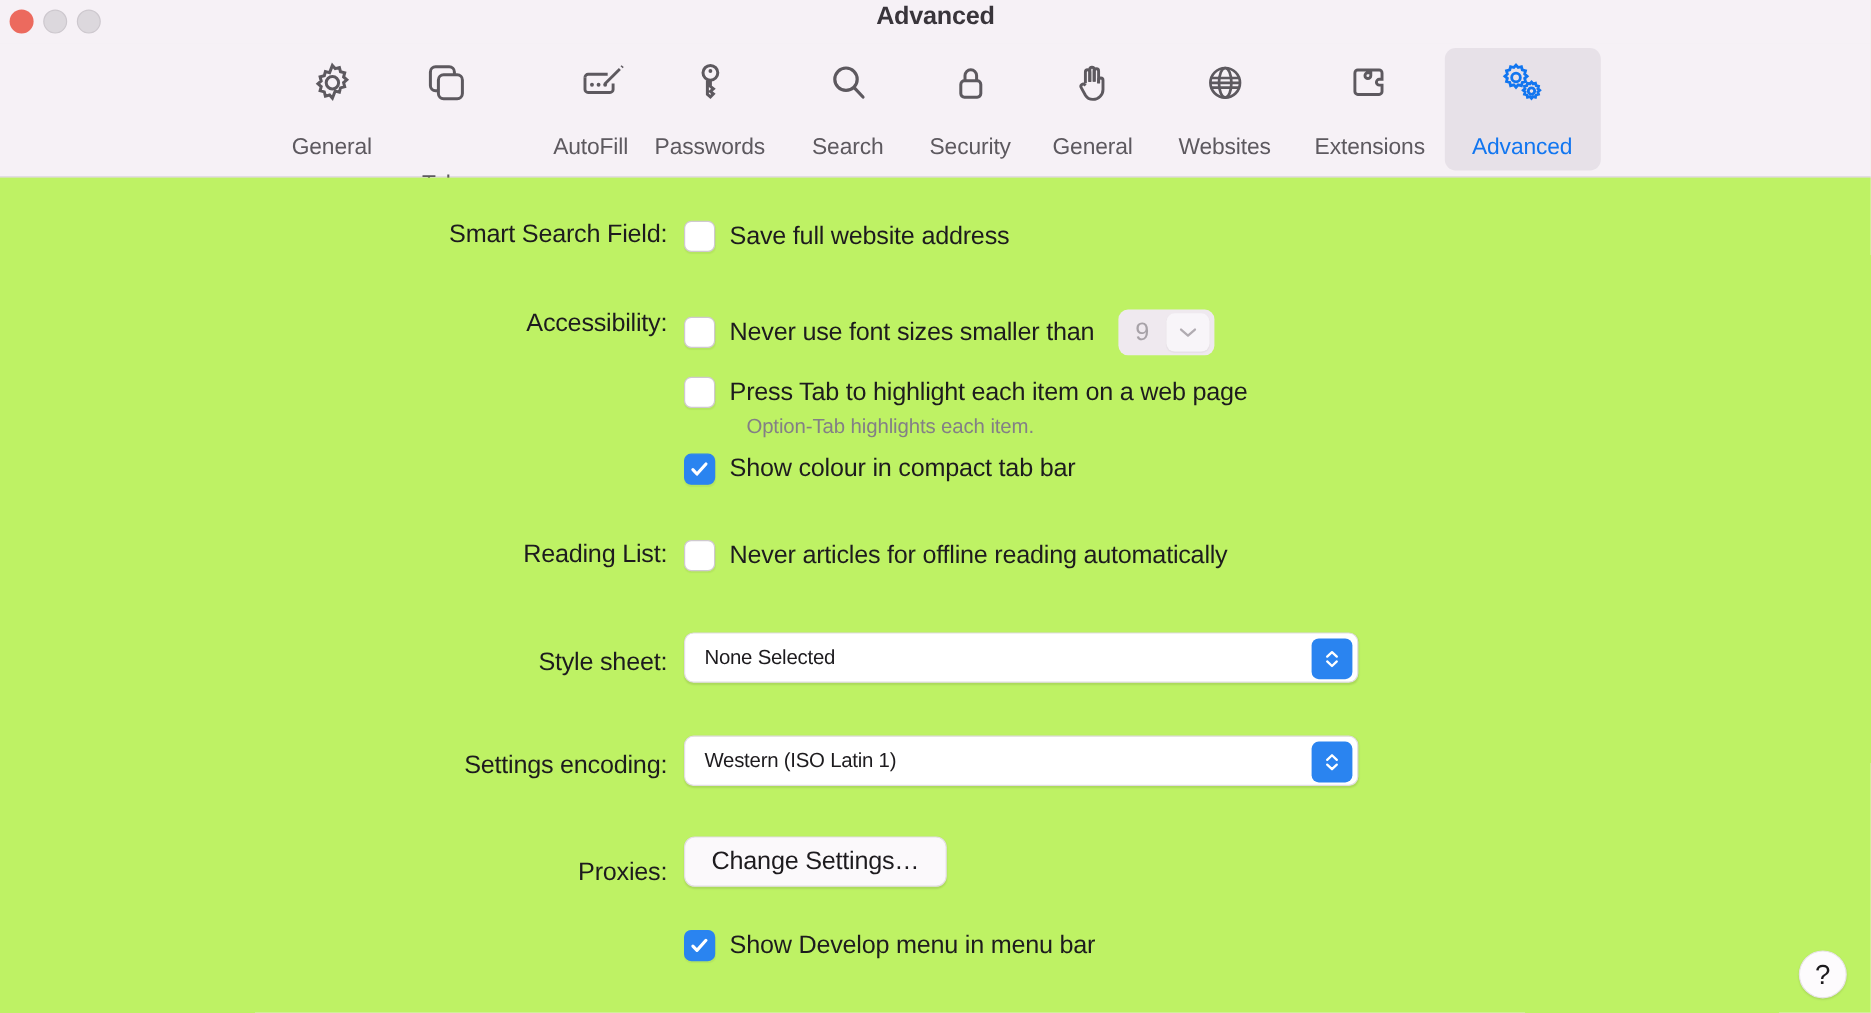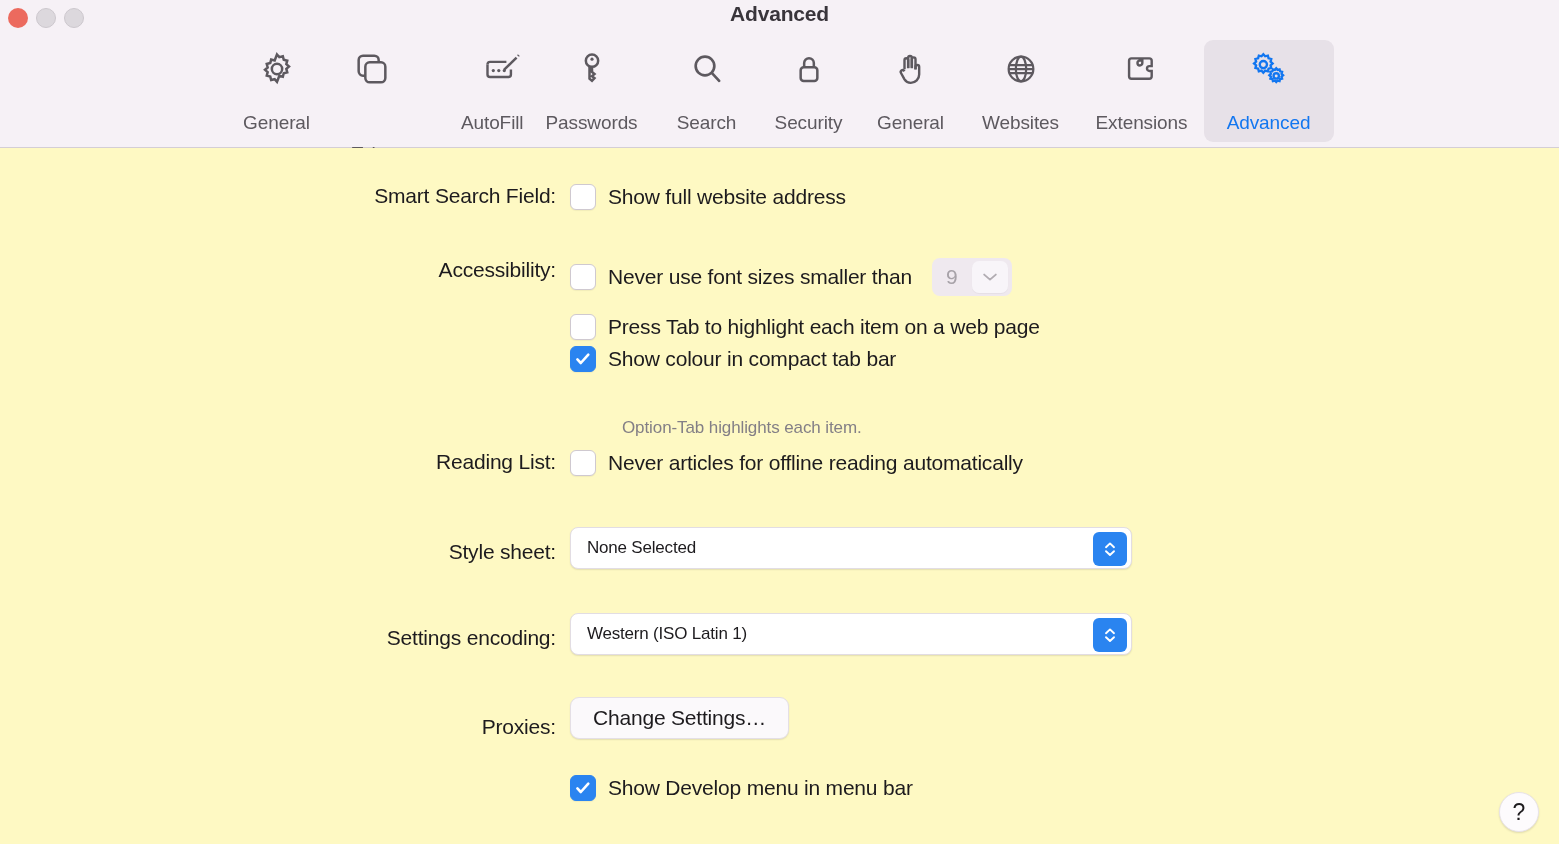--- a/index.html
+++ b/index.html
@@ -122,21 +122,21 @@
   .tool-item[data-name="tab-advanced"]   { width: 130px; }
   .tool-item[data-name="tab-passwords"]  { width: 128px; }
   .tool-item[data-name="tab-websites"]   { width: 118px; }
   .tool-item[data-name="tab-autofill"]   { width: 112px; align-items: flex-end; }
   .tool-item[data-name="tab-tabs"]       { width: 84px; gap: 38px; }
 
   
   .content {
     position: relative;
     flex: 1 1 auto;
-    background: #fef9c3;
+    background: #bef264;
     padding-top: 36px;
   }
 
   .row {
     display: flex;
     align-items: flex-start;
     margin-bottom: 0;
   }
 
   .label-col {
@@ -421,21 +421,21 @@
 
   <div class="content" data-name="advanced-settings-pane">
 
     <div class="row" data-name="row-smart-search-field" style="margin-bottom:48px;">
       <div class="label-col" data-name="smart-search-field-label">Smart Search Field:</div>
       <div class="field-col">
         <div class="cbwrap" data-name="show-full-address-checkbox-row">
           <span class="checkbox" data-name="show-full-address-checkbox">
             
           </span>
-          <span class="cblabel" data-name="show-full-address-label">Show full website address</span>
+          <span class="cblabel" data-name="show-full-address-label">Save full website address</span>
         </div>
       </div>
     </div>
 
     <div class="row" data-name="row-accessibility-min-font" style="margin-bottom:18px;">
       <div class="label-col" data-name="accessibility-label">Accessibility:</div>
       <div class="field-col">
         <div class="cbwrap" data-name="min-font-size-checkbox-row">
           <span class="checkbox" data-name="min-font-size-checkbox">
             
@@ -458,38 +458,38 @@
       <div class="field-col">
         <div class="cbwrap" data-name="tab-highlight-checkbox-row">
           <span class="checkbox" data-name="tab-highlight-checkbox">
             
           </span>
           <span class="cblabel" data-name="tab-highlight-label">Press Tab to highlight each item on a web page</span>
         </div>
       </div>
     </div>
 
+    <div class="row" data-name="row-accessibility-hint" style="margin-bottom:12px;">
+      <div class="label-col" data-name="spacer-label"></div>
+      <div class="field-col" style="padding-left:52px;">
+        <span class="hint" data-name="option-tab-hint">Option-Tab highlights each item.</span>
+      </div>
+    </div>
+
     <div class="row" data-name="row-accessibility-compact-colour" style="margin-bottom:46px;">
       <div class="label-col" data-name="spacer-label"></div>
       <div class="field-col">
         <div class="cbwrap" data-name="compact-tab-colour-checkbox-row">
           <span class="checkbox checked" data-name="compact-tab-colour-checkbox">
             <svg width="18" height="18" viewBox="0 0 18 18">
                 <path d="M3.4 9.4l3.4 3.6 7.5-8.4" fill="none" stroke="#ffffff" stroke-width="2.6" stroke-linecap="round" stroke-linejoin="round"></path>
               </svg>
           </span>
           <span class="cblabel" data-name="compact-tab-colour-label">Show colour in compact tab bar</span>
         </div>
-      </div>
-    </div>
-
-    <div class="row" data-name="row-accessibility-hint" style="margin-bottom:12px;">
-      <div class="label-col" data-name="spacer-label"></div>
-      <div class="field-col" style="padding-left:52px;">
-        <span class="hint" data-name="option-tab-hint">Option-Tab highlights each item.</span>
       </div>
     </div>
 
     <div class="row" data-name="row-reading-list" style="margin-bottom:51px;">
       <div class="label-col" data-name="reading-list-label">Reading List:</div>
       <div class="field-col">
         <div class="cbwrap" data-name="save-articles-checkbox-row">
           <span class="checkbox" data-name="save-articles-checkbox">
             
           </span>

